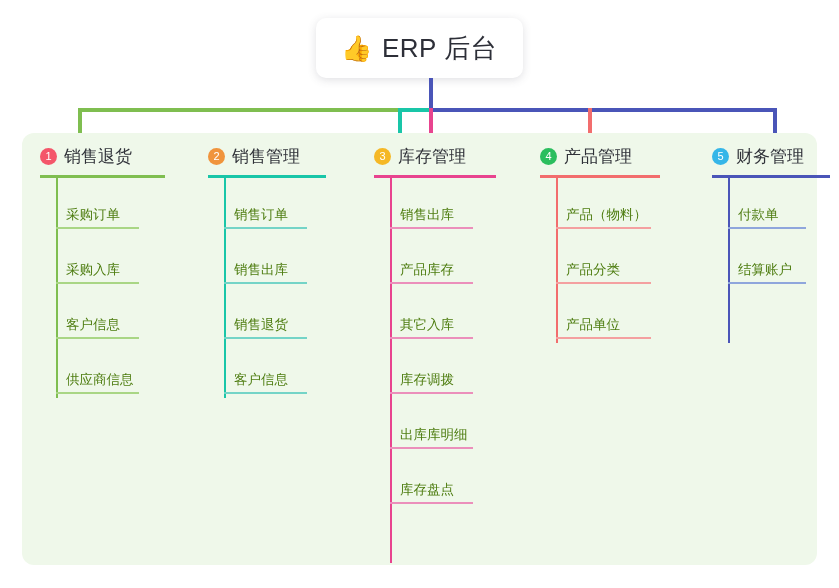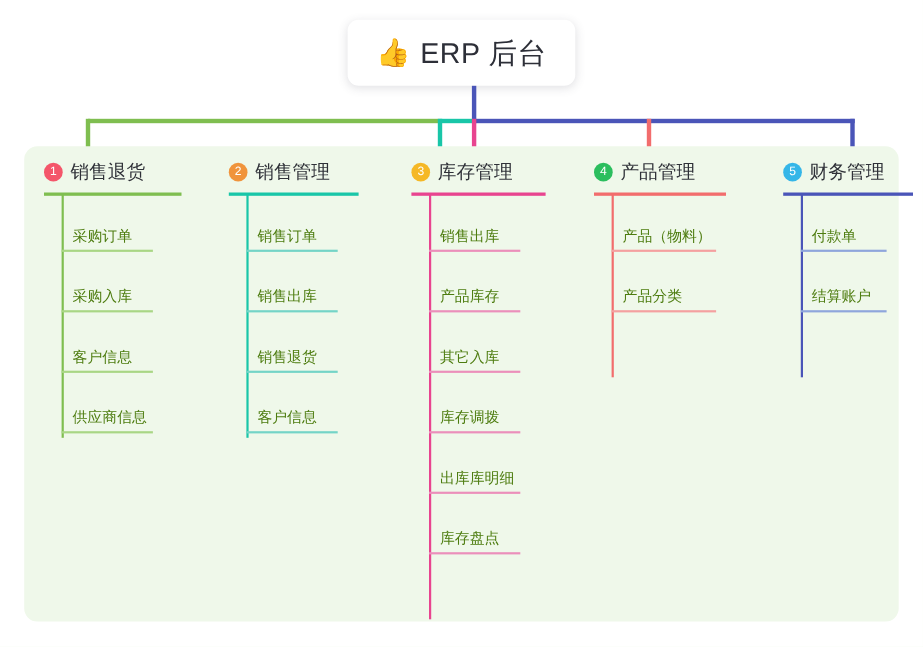--- a/index.html
+++ b/index.html
@@ -207,20 +207,24 @@
         <div class="spine" style="height: 167px; background: rgb(242, 109, 109);"></div>
         <div class="items">
           <div class="item">
             <span class="item-label">产品（物料）</span>
             <div class="item-rule" style="width: 95px; background: rgb(244, 160, 160);"></div>
           </div>
           <div class="item">
             <span class="item-label">产品分类</span>
             <div class="item-rule" style="width: 95px; background: rgb(244, 160, 160);"></div>
           </div>
+          <div class="item">
+            <span class="item-label">产品单位</span>
+            <div class="item-rule" style="width: 95px; background: rgb(244, 160, 160);"></div>
+          </div>
         </div>
       </div>
       <div class="col" style="left: 694px;">
         <div class="col-head">
           <span class="badge" style="background: rgb(53, 182, 232);">5</span>
           <span class="col-title">财务管理</span>
         </div>
         <div class="head-rule" style="width: 118px; background: rgb(74, 85, 184);"></div>
         <div class="spine" style="height: 167px; background: rgb(74, 85, 184);"></div>
         <div class="items">

